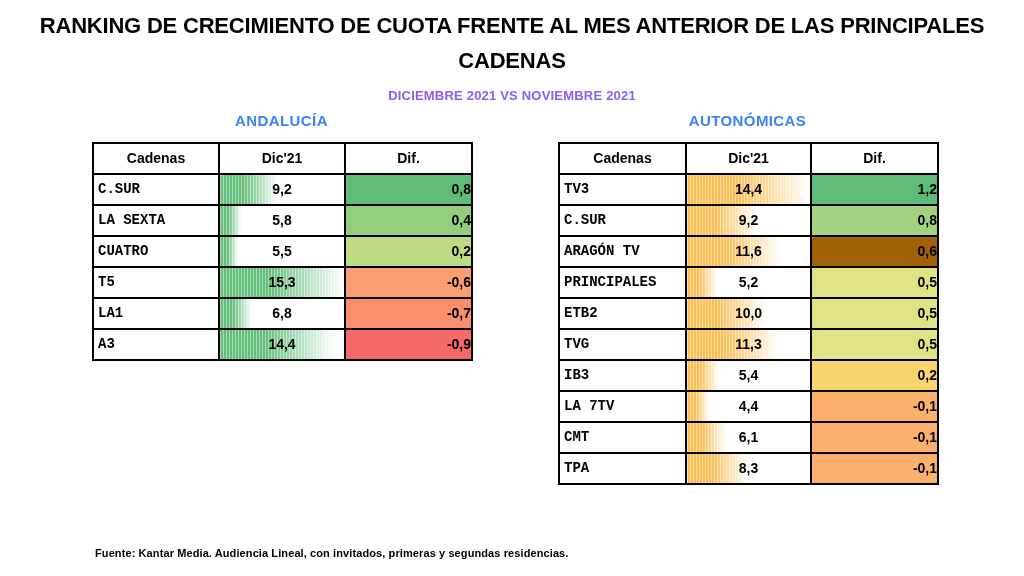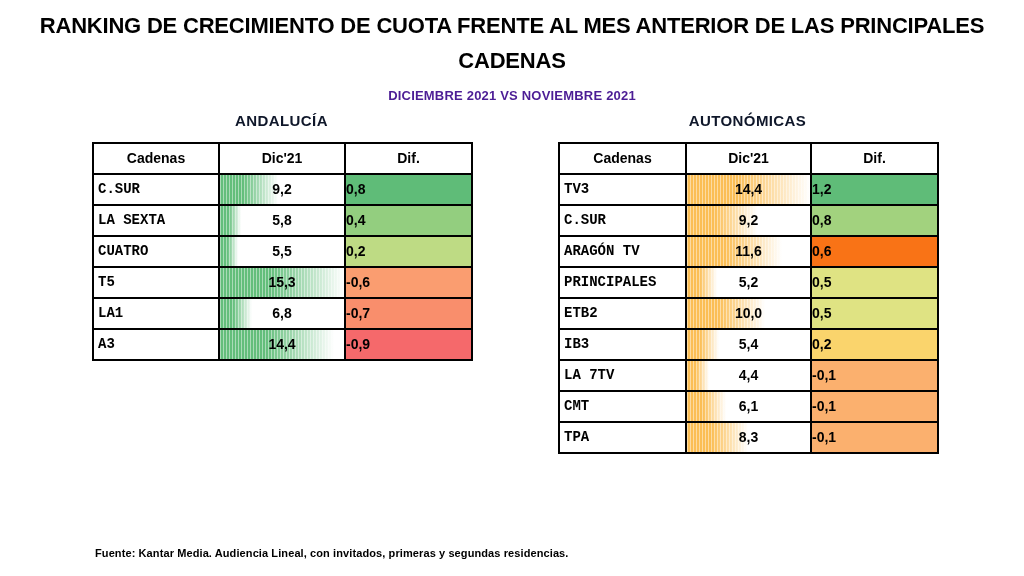--- a/index.html
+++ b/index.html
@@ -7,44 +7,44 @@
         font-family:"Liberation Sans",sans-serif;color:#000;overflow:hidden;}
   .title{position:absolute;top:8px;left:0;width:100%;text-align:center;
          font-weight:bold;font-size:22px;line-height:35px;letter-spacing:-0.2px;color:#000;}
   .title div{white-space:nowrap;}
   .subtitle{position:absolute;top:88px;left:0;width:100%;text-align:center;
             font-weight:bold;font-size:13px;letter-spacing:0.2px;}
   .table-wrap{position:absolute;top:112px;}
   .table-wrap.left{left:92px;width:379px;}
   .table-wrap.right{left:558px;width:379px;}
   .section-title{text-align:center;font-weight:bold;font-size:15px;height:24px;
-                 letter-spacing:0.4px;color:#0f172a;}
+                 letter-spacing:0.4px;color:#3b82f6;}
   table.rank-table{border-collapse:collapse;width:100%;table-layout:fixed;margin-top:6px;}
   .rank-table th,.rank-table td{border:2px solid #000;padding:0;height:29px;line-height:29px;
                  font-weight:bold;font-size:14px;color:#000;overflow:hidden;}
   .rank-table th{text-align:center;background:#fff;}
   td.c-name{text-align:left;padding-left:4px;background:#fff;font-family:Liberation Mono, monospace;}
   td.c-share{position:relative;text-align:center;background:#fff;}
   td.c-share .bar{position:absolute;left:0;top:0;bottom:0;}
   td.c-share .val{position:relative;z-index:1;}
-  td.c-dif{text-align:left;}
+  td.c-dif{text-align:right;}
   .footer{position:absolute;left:95px;top:547px;font-size:11px;font-weight:bold;color:#000;
           letter-spacing:0.1px;}
 </style>
 </head>
 <body>
 
 <div class="page">
 
   <div class="title">
     <div>RANKING DE CRECIMIENTO DE CUOTA FRENTE AL MES ANTERIOR DE LAS PRINCIPALES</div>
     <div>CADENAS</div>
   </div>
 
-  <div class="subtitle" style="color: #4c1d95;">DICIEMBRE 2021 VS NOVIEMBRE 2021</div>
+  <div class="subtitle" style="color: #8b5cf6;">DICIEMBRE 2021 VS NOVIEMBRE 2021</div>
 
   <div class="table-wrap left">
     <div class="section-title">ANDALUCÍA</div>
     <table class="rank-table">
       <colgroup>
           <col style="width:126px">
           <col style="width:126px">
           <col style="width:127px">
         </colgroup>
       <thead>
@@ -111,30 +111,35 @@
             <td class="c-dif" style="background:#5FBC78">1,2</td>
           </tr>
           <tr>
             <td class="c-name">C.SUR</td>
             <td class="c-share"><div class="bar" style="width:57.2%;background-image:repeating-linear-gradient(90deg,rgba(255,255,255,.45) 0 1px,rgba(255,255,255,0) 1px 3px),linear-gradient(90deg,#FBBE55 0%,#FBBE55 40%,#FBBE5500 100%);"></div><span class="val">9,2</span></td>
             <td class="c-dif" style="background:#A2D27E">0,8</td>
           </tr>
           <tr>
             <td class="c-name">ARAGÓN TV</td>
             <td class="c-share"><div class="bar" style="width:77.0%;background-image:repeating-linear-gradient(90deg,rgba(255,255,255,.45) 0 1px,rgba(255,255,255,0) 1px 3px),linear-gradient(90deg,#FBBE55 0%,#FBBE55 40%,#FBBE5500 100%);"></div><span class="val">11,6</span></td>
-            <td class="c-dif" style="background:#f97316">0,6</td>
+            <td class="c-dif" style="background:#a16207">0,6</td>
           </tr>
           <tr>
             <td class="c-name">PRINCIPALES</td>
             <td class="c-share"><div class="bar" style="width:24.3%;background-image:repeating-linear-gradient(90deg,rgba(255,255,255,.45) 0 1px,rgba(255,255,255,0) 1px 3px),linear-gradient(90deg,#FBBE55 0%,#FBBE55 40%,#FBBE5500 100%);"></div><span class="val">5,2</span></td>
             <td class="c-dif" style="background:#DFE383">0,5</td>
           </tr>
           <tr>
             <td class="c-name">ETB2</td>
             <td class="c-share"><div class="bar" style="width:63.8%;background-image:repeating-linear-gradient(90deg,rgba(255,255,255,.45) 0 1px,rgba(255,255,255,0) 1px 3px),linear-gradient(90deg,#FBBE55 0%,#FBBE55 40%,#FBBE5500 100%);"></div><span class="val">10,0</span></td>
+            <td class="c-dif" style="background:#DFE383">0,5</td>
+          </tr>
+          <tr>
+            <td class="c-name">TVG</td>
+            <td class="c-share"><div class="bar" style="width:74.5%;background-image:repeating-linear-gradient(90deg,rgba(255,255,255,.45) 0 1px,rgba(255,255,255,0) 1px 3px),linear-gradient(90deg,#FBBE55 0%,#FBBE55 40%,#FBBE5500 100%);"></div><span class="val">11,3</span></td>
             <td class="c-dif" style="background:#DFE383">0,5</td>
           </tr>
           <tr>
             <td class="c-name">IB3</td>
             <td class="c-share"><div class="bar" style="width:26.0%;background-image:repeating-linear-gradient(90deg,rgba(255,255,255,.45) 0 1px,rgba(255,255,255,0) 1px 3px),linear-gradient(90deg,#FBBE55 0%,#FBBE55 40%,#FBBE5500 100%);"></div><span class="val">5,4</span></td>
             <td class="c-dif" style="background:#FAD46C">0,2</td>
           </tr>
           <tr>
             <td class="c-name">LA 7TV</td>
             <td class="c-share"><div class="bar" style="width:17.8%;background-image:repeating-linear-gradient(90deg,rgba(255,255,255,.45) 0 1px,rgba(255,255,255,0) 1px 3px),linear-gradient(90deg,#FBBE55 0%,#FBBE55 40%,#FBBE5500 100%);"></div><span class="val">4,4</span></td>

